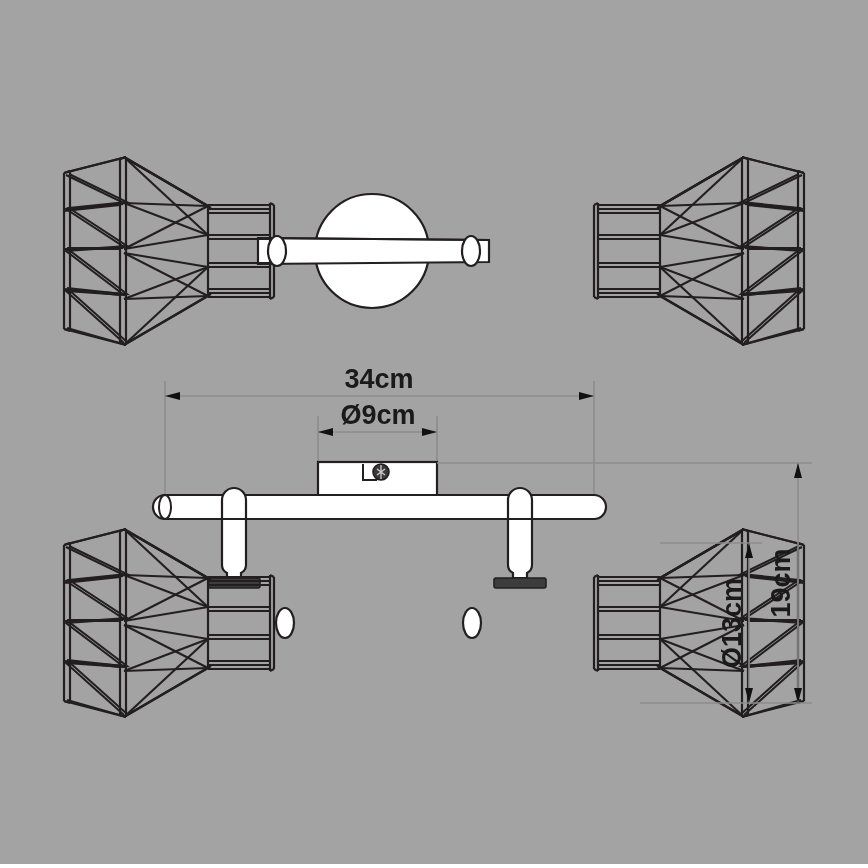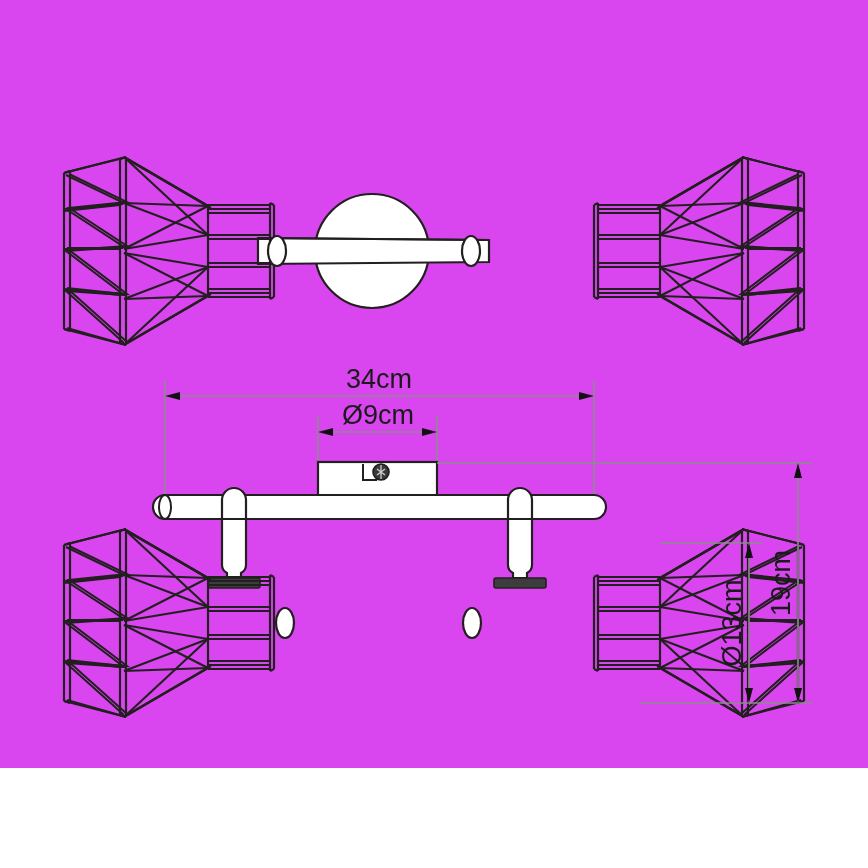--- a/index.html
+++ b/index.html
@@ -1,17 +1,17 @@
 <!DOCTYPE html>
 <html><head>
 <meta charset="utf-8">
 <style>
   html,body{margin:0;padding:0;background:#fff;}
   body{width:868px;height:868px;font-family:"Liberation Sans",sans-serif;}
-  #stage{position:relative;width:868px;height:768px;background:#d946ef;overflow:hidden;}
+  #stage{position:relative;width:868px;height:864px;background:#a3a3a3;overflow:hidden;font-weight:bold;}
   svg{display:block;}
   .dimtext{font-family:"Liberation Sans",sans-serif;font-size:27px;fill:#1a1a1a;}
 </style>
 </head>
 <body>
 
 <div id="stage">
 <svg width="868" height="868" viewBox="0 0 868 868">
   <defs>
     <marker id="arrL" markerWidth="16" markerHeight="10" refX="1" refY="5" orient="auto" markerUnits="userSpaceOnUse">

